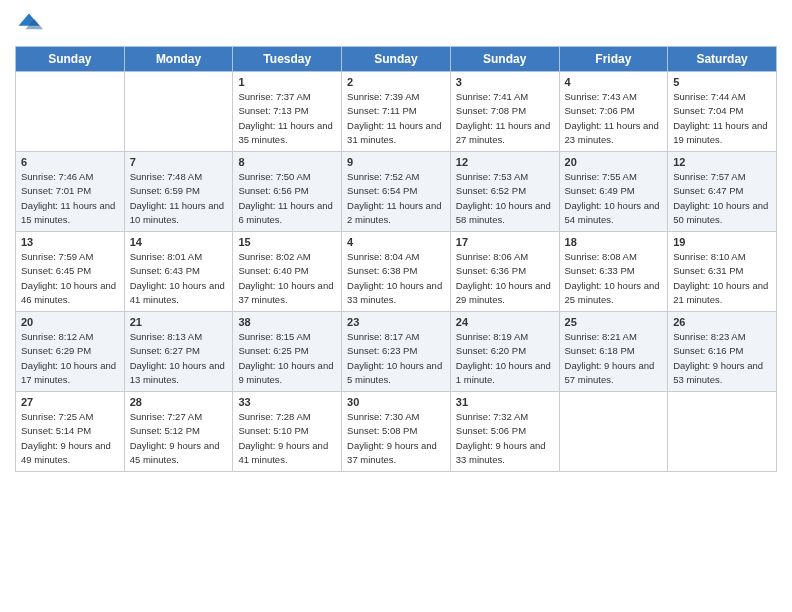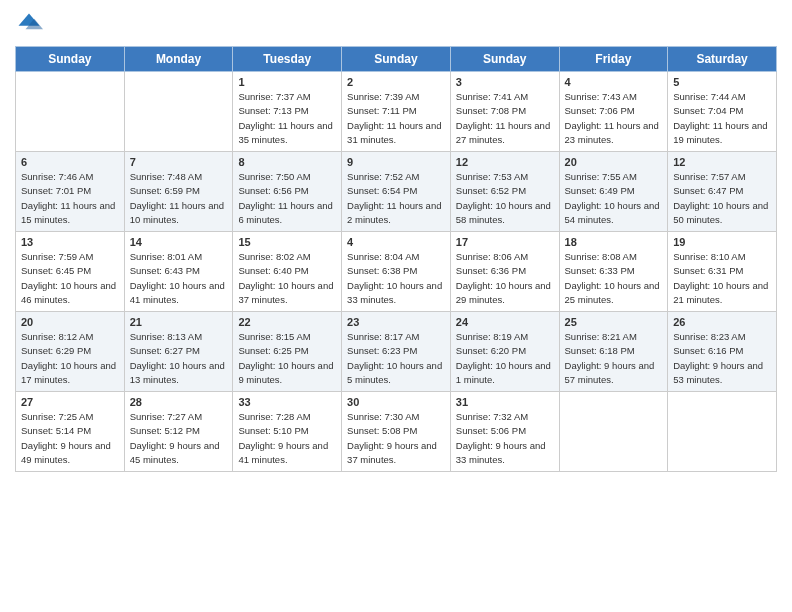--- a/index.html
+++ b/index.html
@@ -206,21 +206,21 @@
       <tr>
         <td>
           <span class="day-num">20</span>
           <div class="day-info">Sunrise: 8:12 AM<br>Sunset: 6:29 PM<br>Daylight: 10 hours and 17 minutes.</div>
         </td>
         <td>
           <span class="day-num">21</span>
           <div class="day-info">Sunrise: 8:13 AM<br>Sunset: 6:27 PM<br>Daylight: 10 hours and 13 minutes.</div>
         </td>
         <td>
-          <span class="day-num">22</span>
+          <span class="day-num">38</span>
           <div class="day-info">Sunrise: 8:15 AM<br>Sunset: 6:25 PM<br>Daylight: 10 hours and 9 minutes.</div>
         </td>
         <td>
           <span class="day-num">23</span>
           <div class="day-info">Sunrise: 8:17 AM<br>Sunset: 6:23 PM<br>Daylight: 10 hours and 5 minutes.</div>
         </td>
         <td>
           <span class="day-num">24</span>
           <div class="day-info">Sunrise: 8:19 AM<br>Sunset: 6:20 PM<br>Daylight: 10 hours and 1 minute.</div>
         </td>

